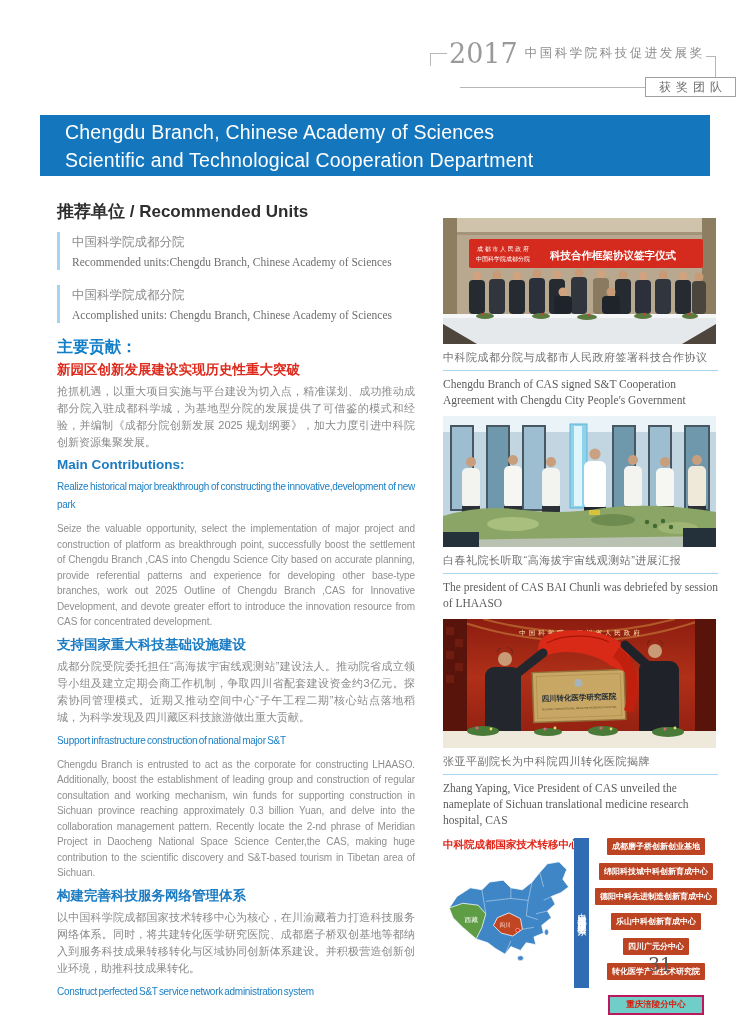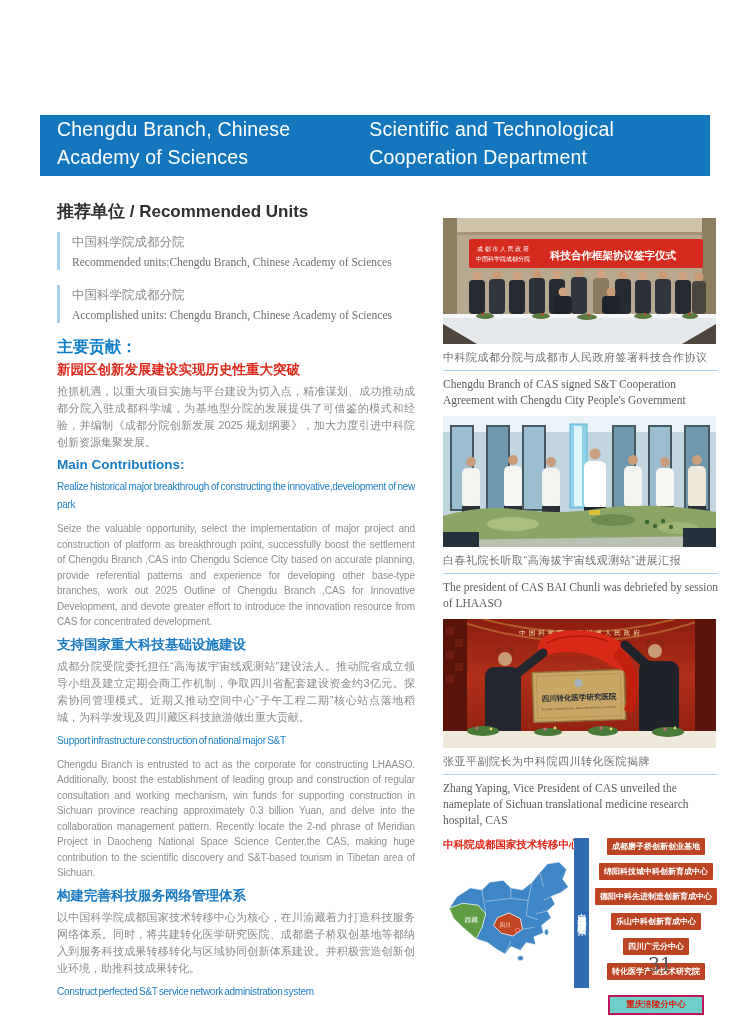--- a/index.html
+++ b/index.html
@@ -12,21 +12,21 @@
   .corner-l{width:16px;height:12px;border-top:1px solid #b7b7b7;border-left:1px solid #b7b7b7;transform:translateY(6px);}
   .award-year{font-family:"DejaVu Serif",serif;font-size:27px;color:#9a9a9a;line-height:1;margin:0 7px 0 2px;}
   .award-title{font-size:12.5px;letter-spacing:2.5px;color:#8d8d8d;white-space:nowrap;}
   .corner-r{width:9px;height:20px;border-top:1px solid #b7b7b7;border-right:1px solid #b7b7b7;transform:translateY(13px);margin-left:1px;}
   .award-row2{display:flex;align-items:center;margin-top:10px;margin-left:30px;}
   .award-rule{flex:1;border-top:1px solid #b7b7b7;height:0;}
   .award-badge{border:1px solid #a0a0a0;padding:3px 8px 3px 13px;font-size:12px;letter-spacing:5px;color:#6e6e6e;line-height:1;background:#fff;}
 
   
   .banner{position:absolute;left:40px;top:115px;width:670px;height:61px;background:#1477bd;color:#fff;
-          padding-left:17px;box-sizing:border-box;display:flex;flex-direction:row;justify-content:center;}
+          padding-left:25px;box-sizing:border-box;display:flex;flex-direction:column;justify-content:center;}
   .banner-line{font-size:19.5px;line-height:28px;letter-spacing:.2px;}
 
   
   .left{position:absolute;left:57px;top:200px;width:358px;}
   .units-h{font-size:17px;font-weight:bold;color:#2e2e2e;margin:0 0 9px;}
   .unit-block{border-left:3px solid #a6d4f0;padding:2px 0 2px 12px;margin-bottom:15px;}
   .unit-zh{font-size:12.5px;color:#8b8b8b;margin-bottom:5px;}
   .unit-en{font-family:"Liberation Serif","DejaVu Serif",serif;font-size:11.5px;color:#6e6e6e;}
   .label-zh{color:#0f7dc8;font-weight:bold;font-size:16px;line-height:18px;margin:10px 0 6px;}
   .subhead-red{color:#dd2a1c;font-weight:bold;font-size:13.5px;line-height:16px;margin:0 0 5px;}
@@ -56,20 +56,32 @@
   .node-t{background:#6fcfc8;border:2px solid #be185d;color:#d52012;font-size:8.5px;font-weight:bold;padding:2px 16px;margin-top:7px;white-space:nowrap;}
   .node-g{background:#4f9639;border:2px solid #eab308;color:#e02313;font-size:8.5px;font-weight:bold;padding:2px 12px;margin-top:6px;white-space:nowrap;}
 
   .pagenum{position:absolute;left:648px;top:953px;font-family:"DejaVu Serif",serif;font-size:19px;color:#555;}
 </style>
 </head>
 <body>
 
 <div class="page">
 
+  <div class="award">
+    <div class="award-row1">
+      <span class="corner-l"></span>
+      <span class="award-year">2017</span>
+      <span class="award-title">中国科学院科技促进发展奖</span>
+      <span class="corner-r"></span>
+    </div>
+    <div class="award-row2">
+      <span class="award-rule"></span>
+      <span class="award-badge">获奖团队</span>
+    </div>
+  </div>
 
   <div class="banner">
     <div class="banner-line">Chengdu Branch, Chinese Academy of Sciences</div>
     <div class="banner-line">Scientific and Technological Cooperation Department</div>
   </div>
 
   <div class="left">
     <div class="units-h">推荐单位 / Recommended Units</div>
     <div class="unit-block">
       <div class="unit-zh">中国科学院成都分院</div>

